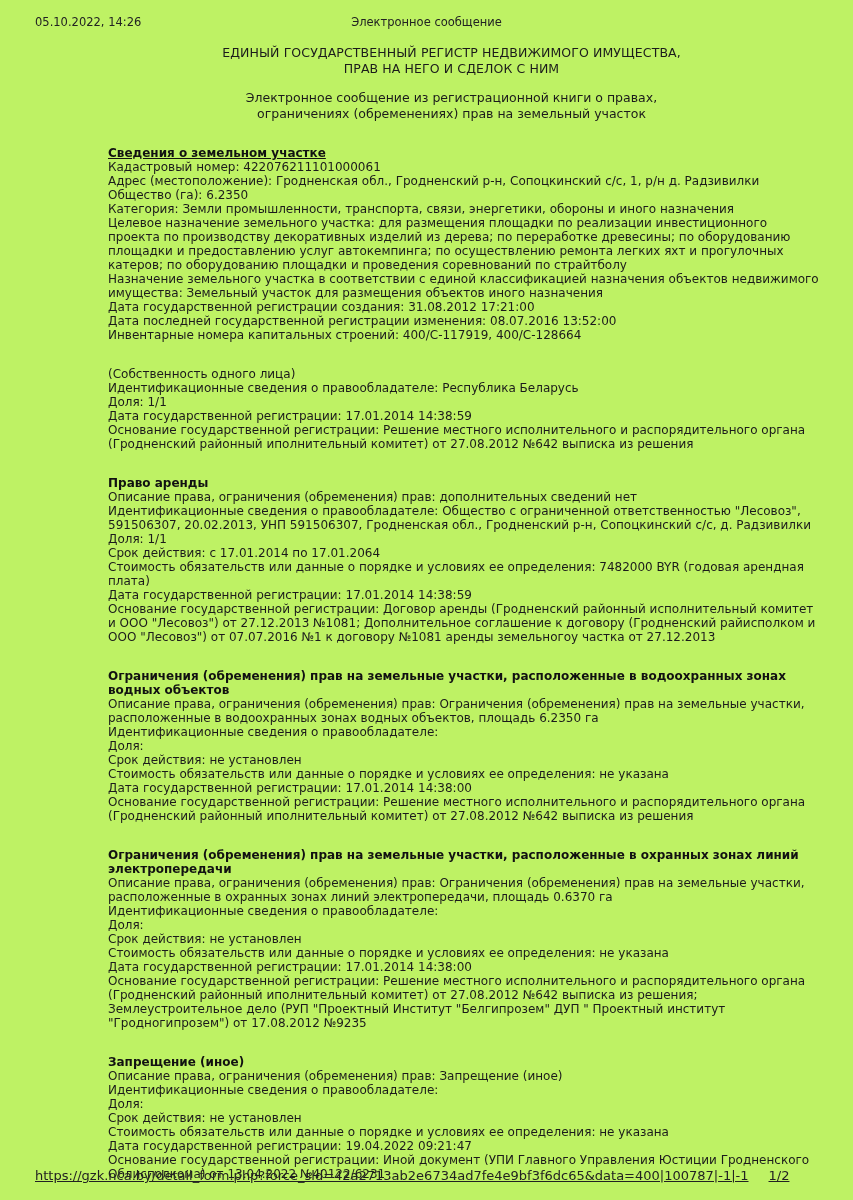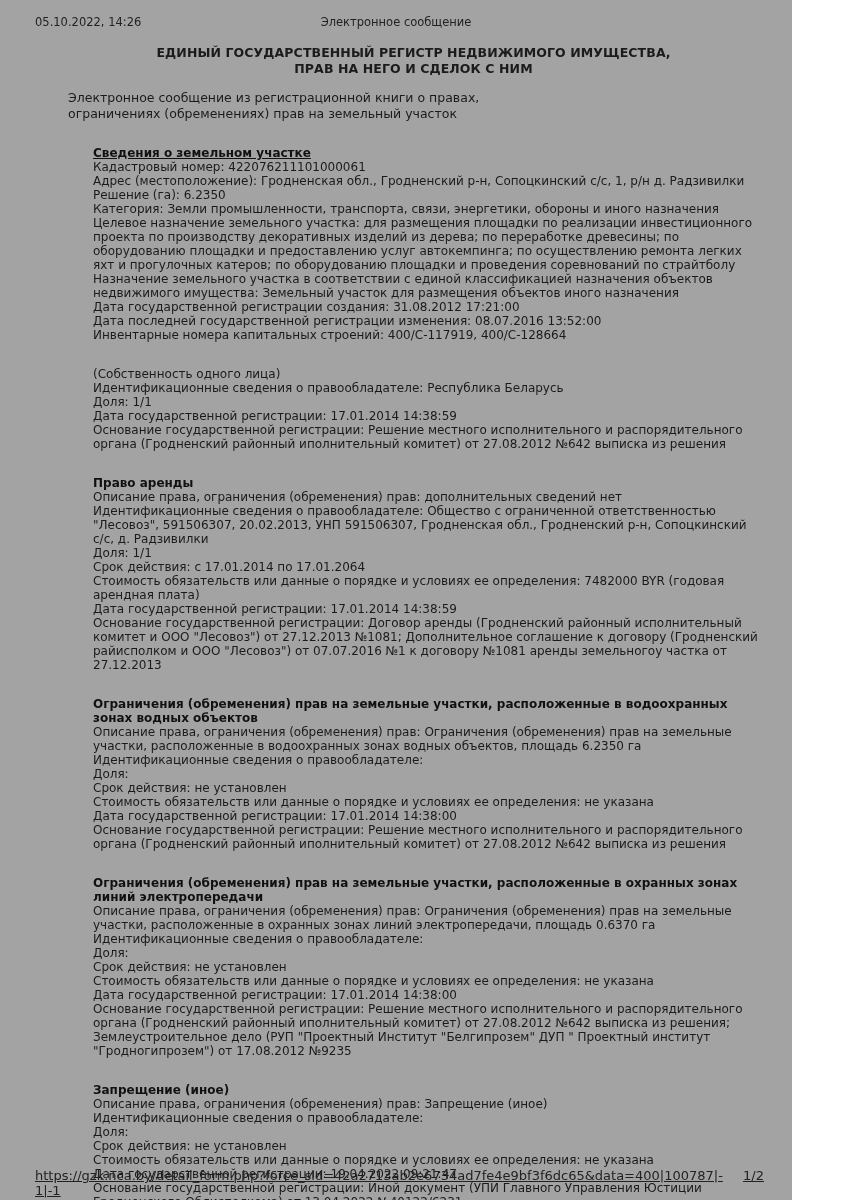--- a/index.html
+++ b/index.html
@@ -5,51 +5,52 @@
   * { box-sizing: border-box; }
   html, body { margin: 0; padding: 0; }
   body {
     background: #ffffff;
     font-family: "DejaVu Sans", "Liberation Sans", sans-serif;
     color: #1b1b1b;
     -webkit-font-smoothing: antialiased;
   }
   .page {
     position: relative;
-    width: 792px;
+    width: 853px;
     height: 1200px;
-    background: #a3a3a3;
+    background: #bef264;
     overflow: hidden;
+    padding-left: 15px;
   }
   .print-header {
     position: absolute;
     top: 15px;
     left: 35px;
     right: 35px;
     display: grid;
     grid-template-columns: 1fr auto 1fr;
     align-items: baseline;
     font-size: 11.5px;
     color: #222;
   }
   .print-header .ts { justify-self: start; }
   .print-header .dt { justify-self: center; }
   .content {
     padding: 45px 33px 0 68px;
   }
   .doc-title {
     text-align: center;
-    font-weight: 700;
+    font-weight: 400;
     font-size: 12.5px;
     line-height: 15.5px;
     letter-spacing: 0.1px;
   }
   .doc-subtitle {
     margin-top: 14px;
-    text-align: left;
+    text-align: center;
     font-size: 12.5px;
     line-height: 15.5px;
   }
   #sections { margin-top: 2px; margin-left: 25px; }
   .doc-section { margin-top: 25px; }
   .sec-heading {
     margin: 0;
     font-size: 12px;
     font-weight: 700;
     line-height: 14px;
@@ -97,21 +98,21 @@
     <div class="doc-subtitle">
       <div>Электронное сообщение из регистрационной книги о правах,</div>
       <div>ограничениях (обременениях) прав на земельный участок</div>
     </div>
 
     <div id="sections">
         <section class="doc-section">
           <h2 class="sec-heading underline">Сведения о земельном участке</h2>
           <p class="doc-line"><span class="lab">Кадастровый номер:</span> <span class="val">422076211101000061</span></p>
           <p class="doc-line"><span class="lab">Адрес (местоположение):</span> <span class="val">Гродненская обл., Гродненский р-н, Сопоцкинский с/с, 1, р/н д. Радзивилки</span></p>
-          <p class="doc-line"><span class="lab">Решение (га):</span> <span class="val">6.2350</span></p>
+          <p class="doc-line"><span class="lab">Общество (га):</span> <span class="val">6.2350</span></p>
           <p class="doc-line"><span class="lab">Категория:</span> <span class="val">Земли промышленности, транспорта, связи, энергетики, обороны и иного назначения</span></p>
           <p class="doc-line"><span class="lab">Целевое назначение земельного участка:</span> <span class="val">для размещения площадки по реализации инвестиционного проекта по производству декоративных изделий из дерева; по переработке древесины; по оборудованию площадки и предоставлению услуг автокемпинга; по осуществлению ремонта легких яхт и прогулочных катеров; по оборудованию площадки и проведения соревнований по страйтболу</span></p>
           <p class="doc-line"><span class="lab">Назначение земельного участка в соответствии с единой классификацией назначения объектов недвижимого имущества:</span> <span class="val">Земельный участок для размещения объектов иного назначения</span></p>
           <p class="doc-line"><span class="lab">Дата государственной регистрации создания:</span> <span class="val">31.08.2012 17:21:00</span></p>
           <p class="doc-line"><span class="lab">Дата последней государственной регистрации изменения:</span> <span class="val">08.07.2016 13:52:00</span></p>
           <p class="doc-line"><span class="lab">Инвентарные номера капитальных строений:</span> <span class="val">400/С-117919, 400/С-128664</span></p>
         </section>
         <section class="doc-section">
           <p class="doc-line"><span class="lab">(Собственность одного лица)</span></p>
           <p class="doc-line"><span class="lab">Идентификационные сведения о правообладателе:</span> <span class="val">Республика Беларусь</span></p>

